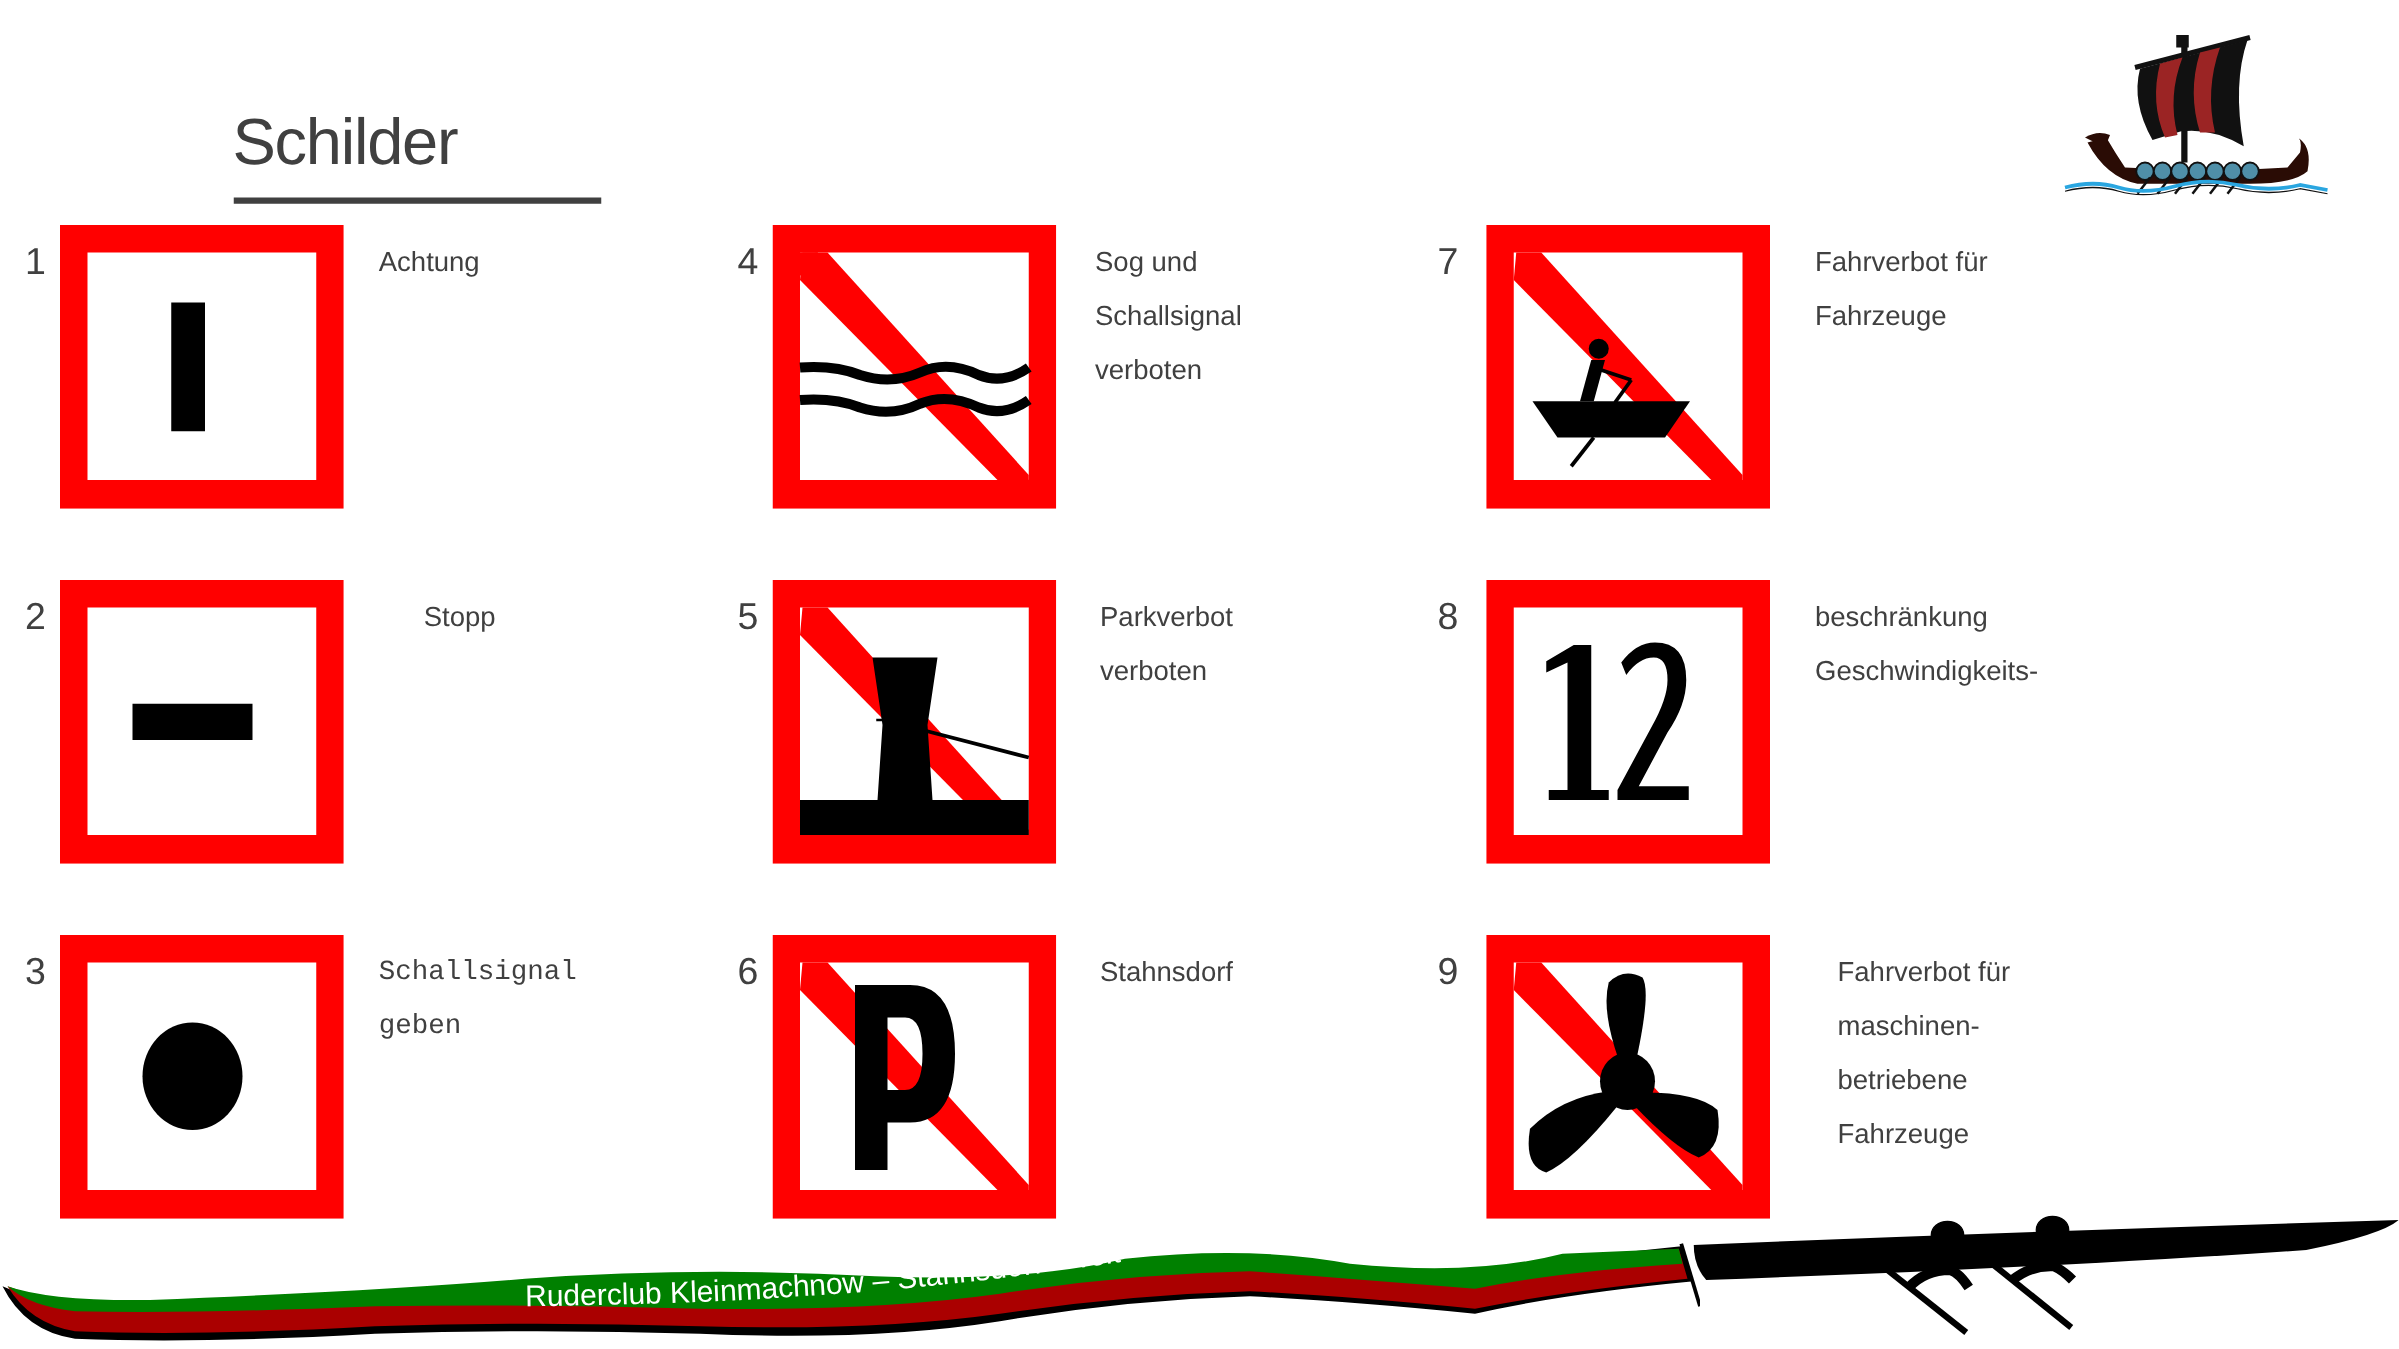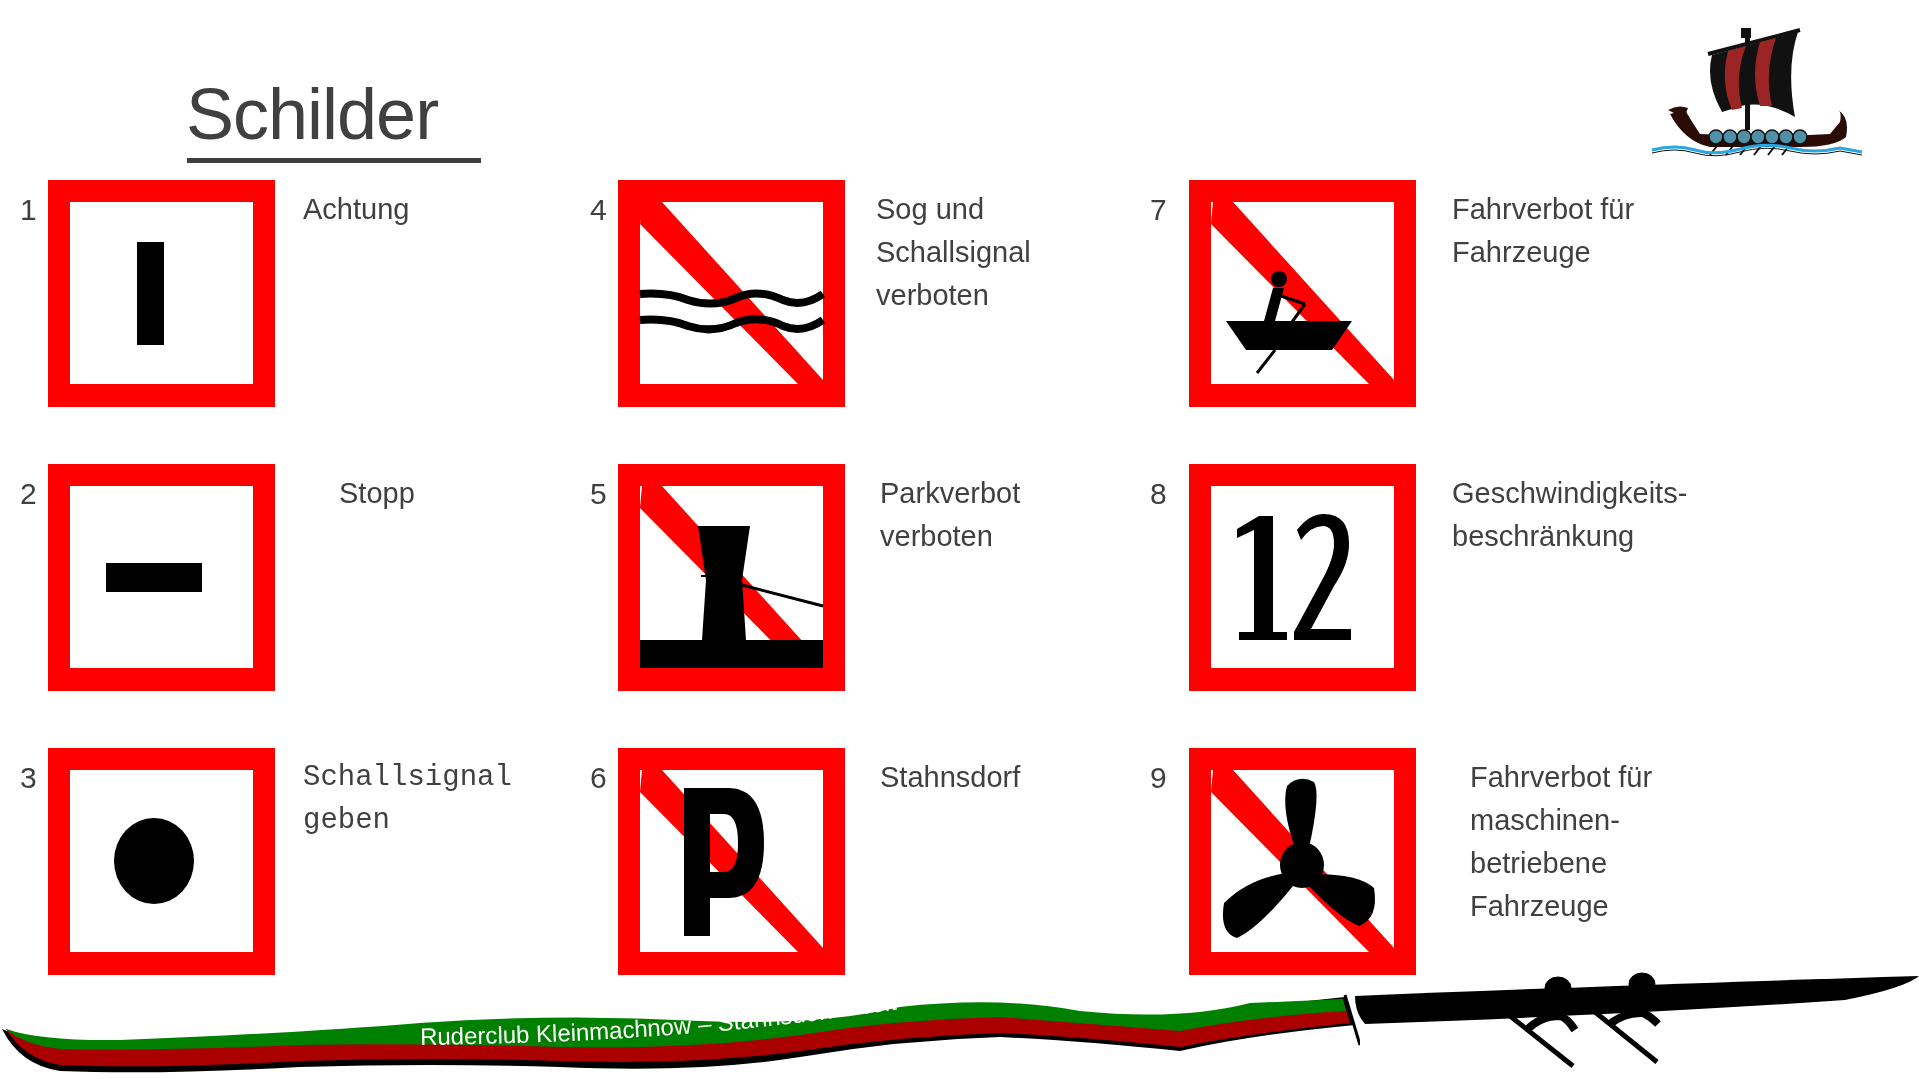--- a/index.html
+++ b/index.html
@@ -1,24 +1,24 @@
 <!DOCTYPE html>
 <html><head>
 <meta charset="utf-8">
 <style>
   html, body { margin: 0; padding: 0; background: #ffffff; }
   body { width: 1919px; height: 1079px; position: relative; overflow: hidden;
          font-family: "Liberation Sans", "DejaVu Sans", sans-serif; color: #404040; }
-  .title { position: absolute; left: 186px; top: 64px; font-size: 72px; line-height: 100px;
+  .title { position: absolute; left: 186px; top: 64px; font-size: 52px; line-height: 100px;
            letter-spacing: -1px; color: #404040; }
   .title-underline { position: absolute; left: 187px; top: 158px; width: 294px; height: 5px; background: #404040; }
   .num { position: absolute; font-size: 30px; line-height: 36px; color: #404040; }
   .sign { position: absolute; width: 227px; height: 227px; }
   .sign svg { width: 227px; height: 227px; display: block; }
-  .label { position: absolute; font-size: 29px; line-height: 43px; color: #404040; white-space: nowrap; }
+  .label { position: absolute; font-size: 22px; line-height: 43px; color: #404040; white-space: nowrap; }
   .label span { display: block; }
   .viking { position: absolute; left: 1650px; top: 22px; width: 215px; height: 135px; }
   .banner { position: absolute; left: 0; top: 985px; width: 1360px; height: 94px; }
   .boat { position: absolute; left: 1345px; top: 958px; width: 574px; height: 110px; }
 </style>
 </head>
 <body>
 
 <div class="title">Schilder</div>
 <div class="title-underline"></div>
@@ -186,22 +186,22 @@
     <rect x="22" y="22" width="183" height="182" fill="#fff"></rect>
     <g fill="#000">
 
       <polygon points="70,52 84,52 84,168 98,168 98,176 50,176 50,168 65,168 65,66 48,74 48,65"></polygon>
 
       <path d="M108,66 Q120,50 135,50 Q160,50 160,80 Q160,100 145,122 L122,165 L162,165 L162,176 L105,176 L105,168 L132,118 Q145,95 145,80 Q145,62 134,62 Q122,62 112,76 Z"></path>
     </g>
   </svg>
 </div>
 <div class="label" style="left:1452px; top:472px;">
+  <span>beschränkung</span>
   <span>Geschwindigkeits-</span>
-  <span>beschränkung</span>
 </div>
 
 <div class="num" style="left:1150px; top:760px;">9</div>
 <div class="sign" style="left:1189px; top:748px;">
   <svg viewBox="0 0 227 227">
     <rect x="0" y="0" width="227" height="227" fill="#FF0000"></rect>
     <rect x="22" y="22" width="183" height="182" fill="#fff"></rect>
     <polygon points="24,22 44,22 205,200 205,204 180,204 22,44" fill="#FF0000"></polygon>
     <g fill="#000">
       <ellipse cx="113" cy="117" rx="22" ry="23"></ellipse>

